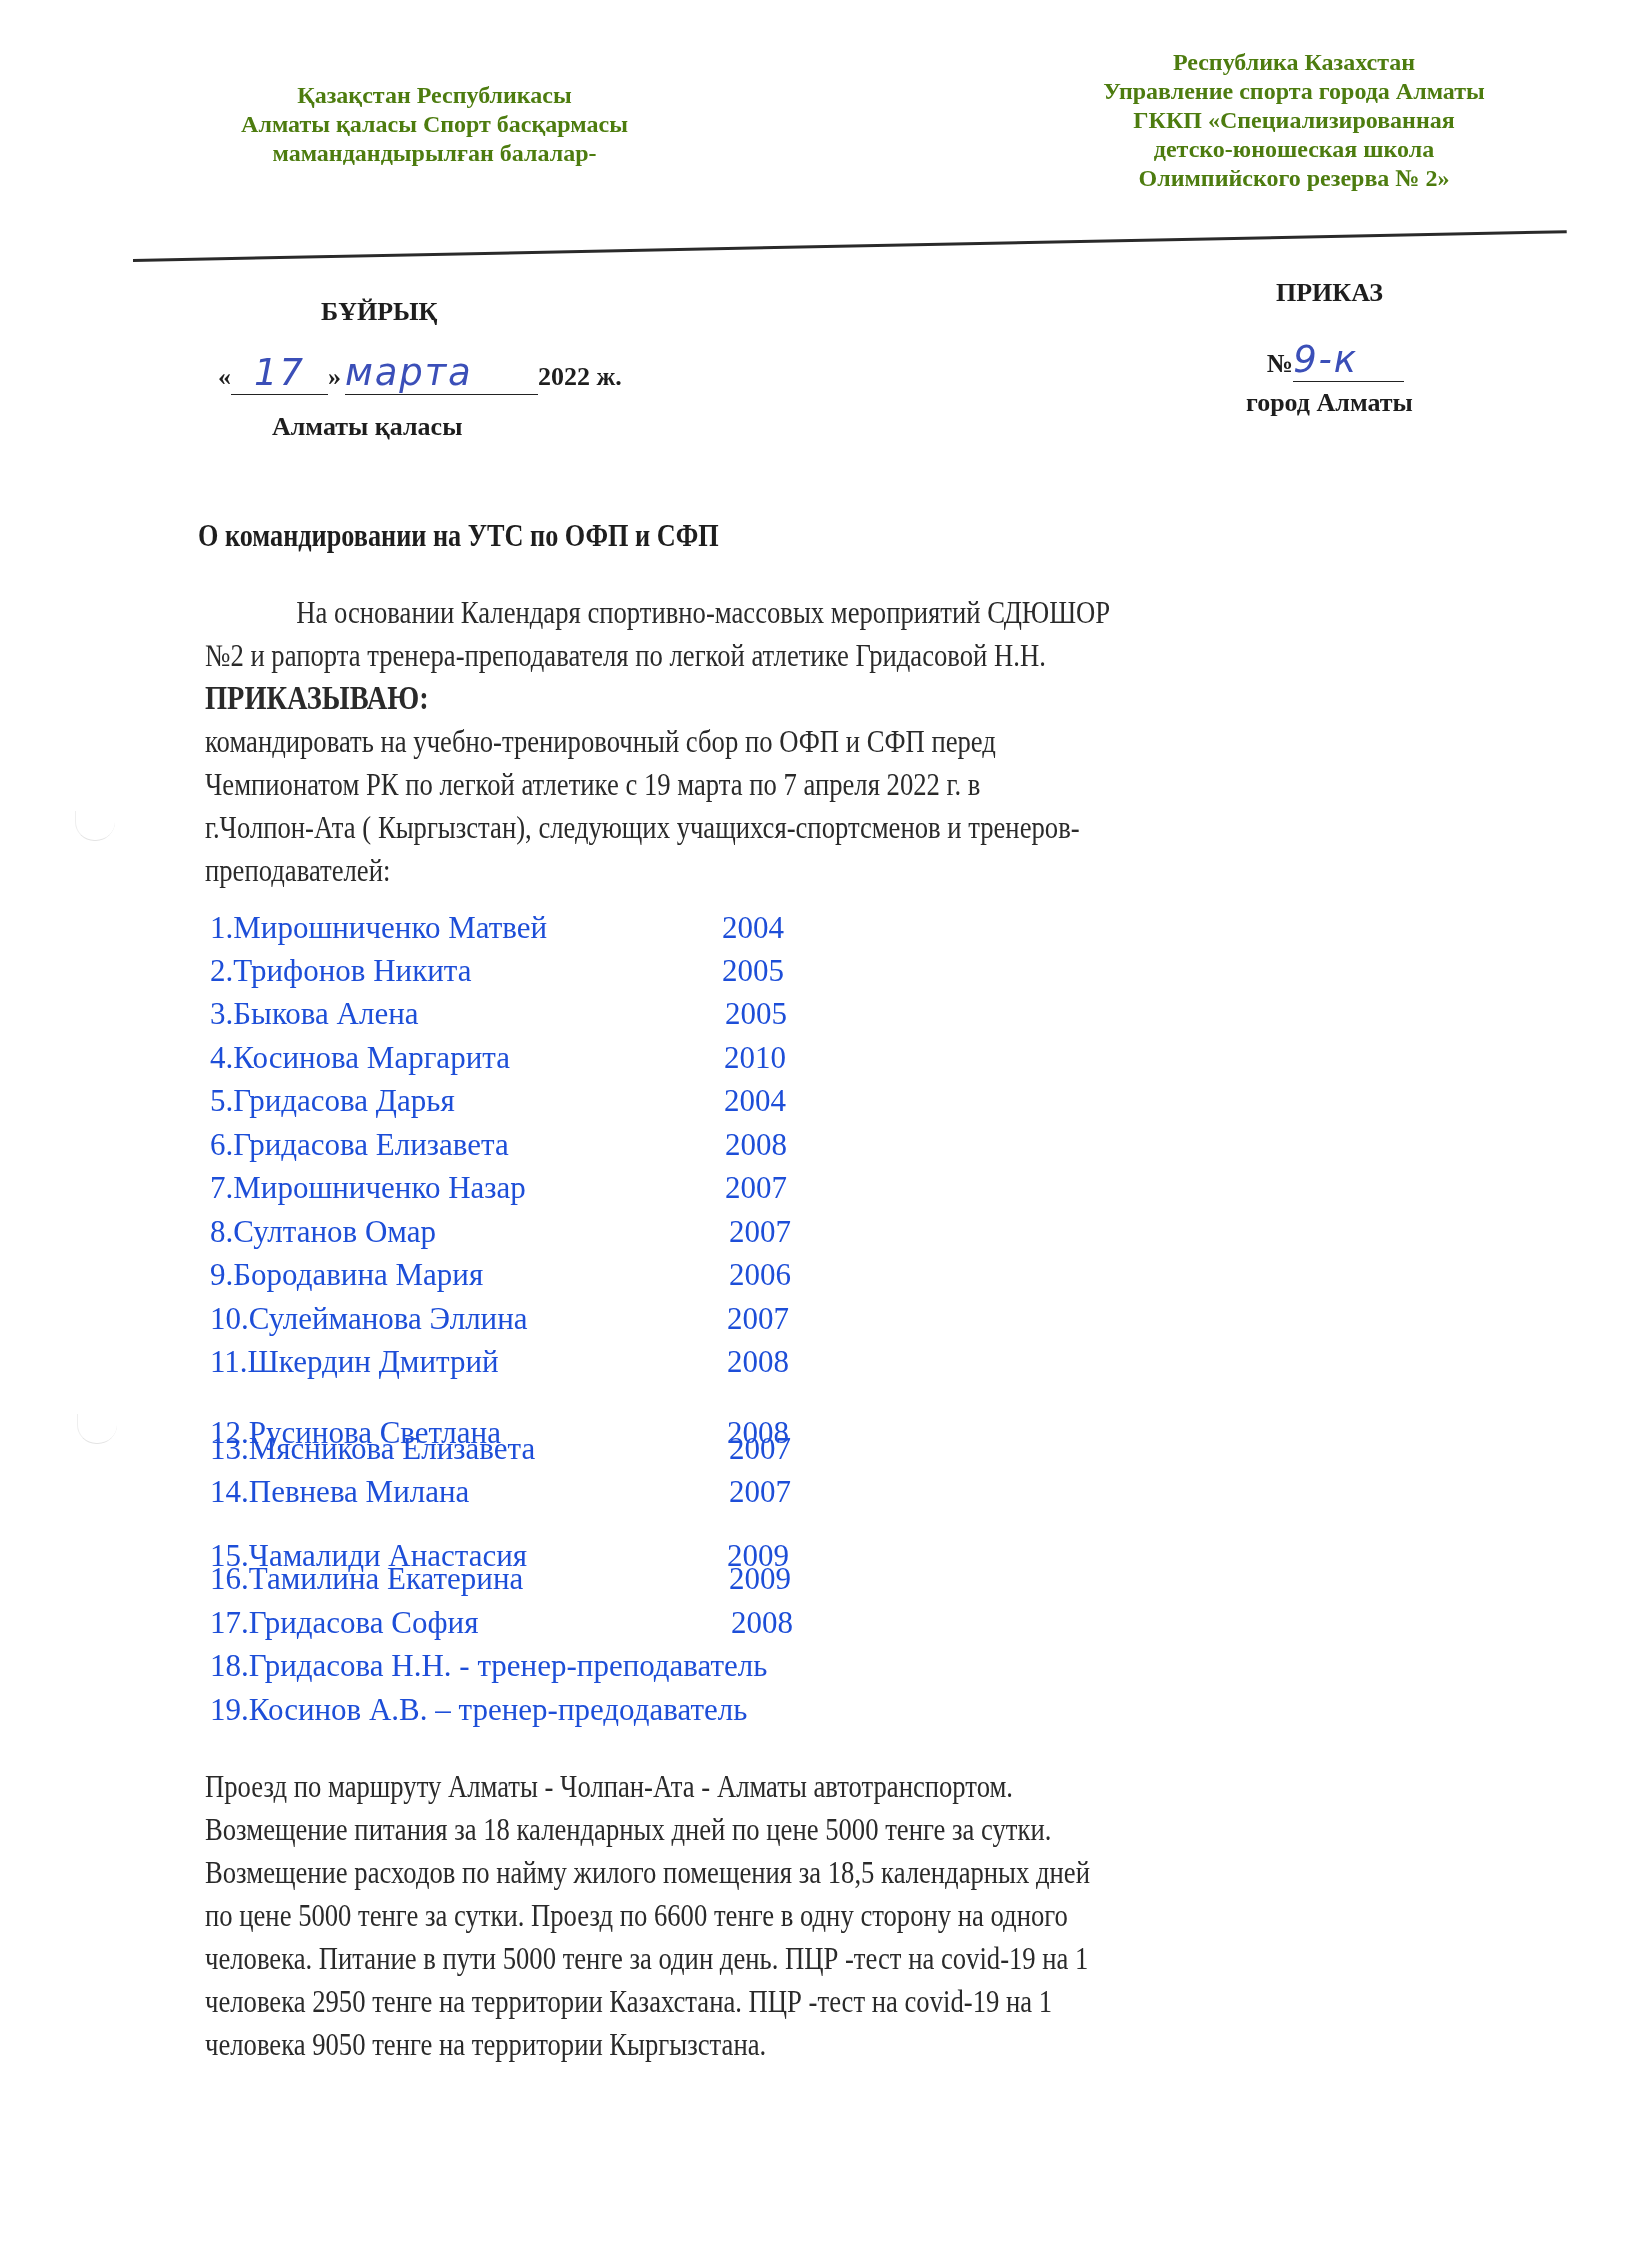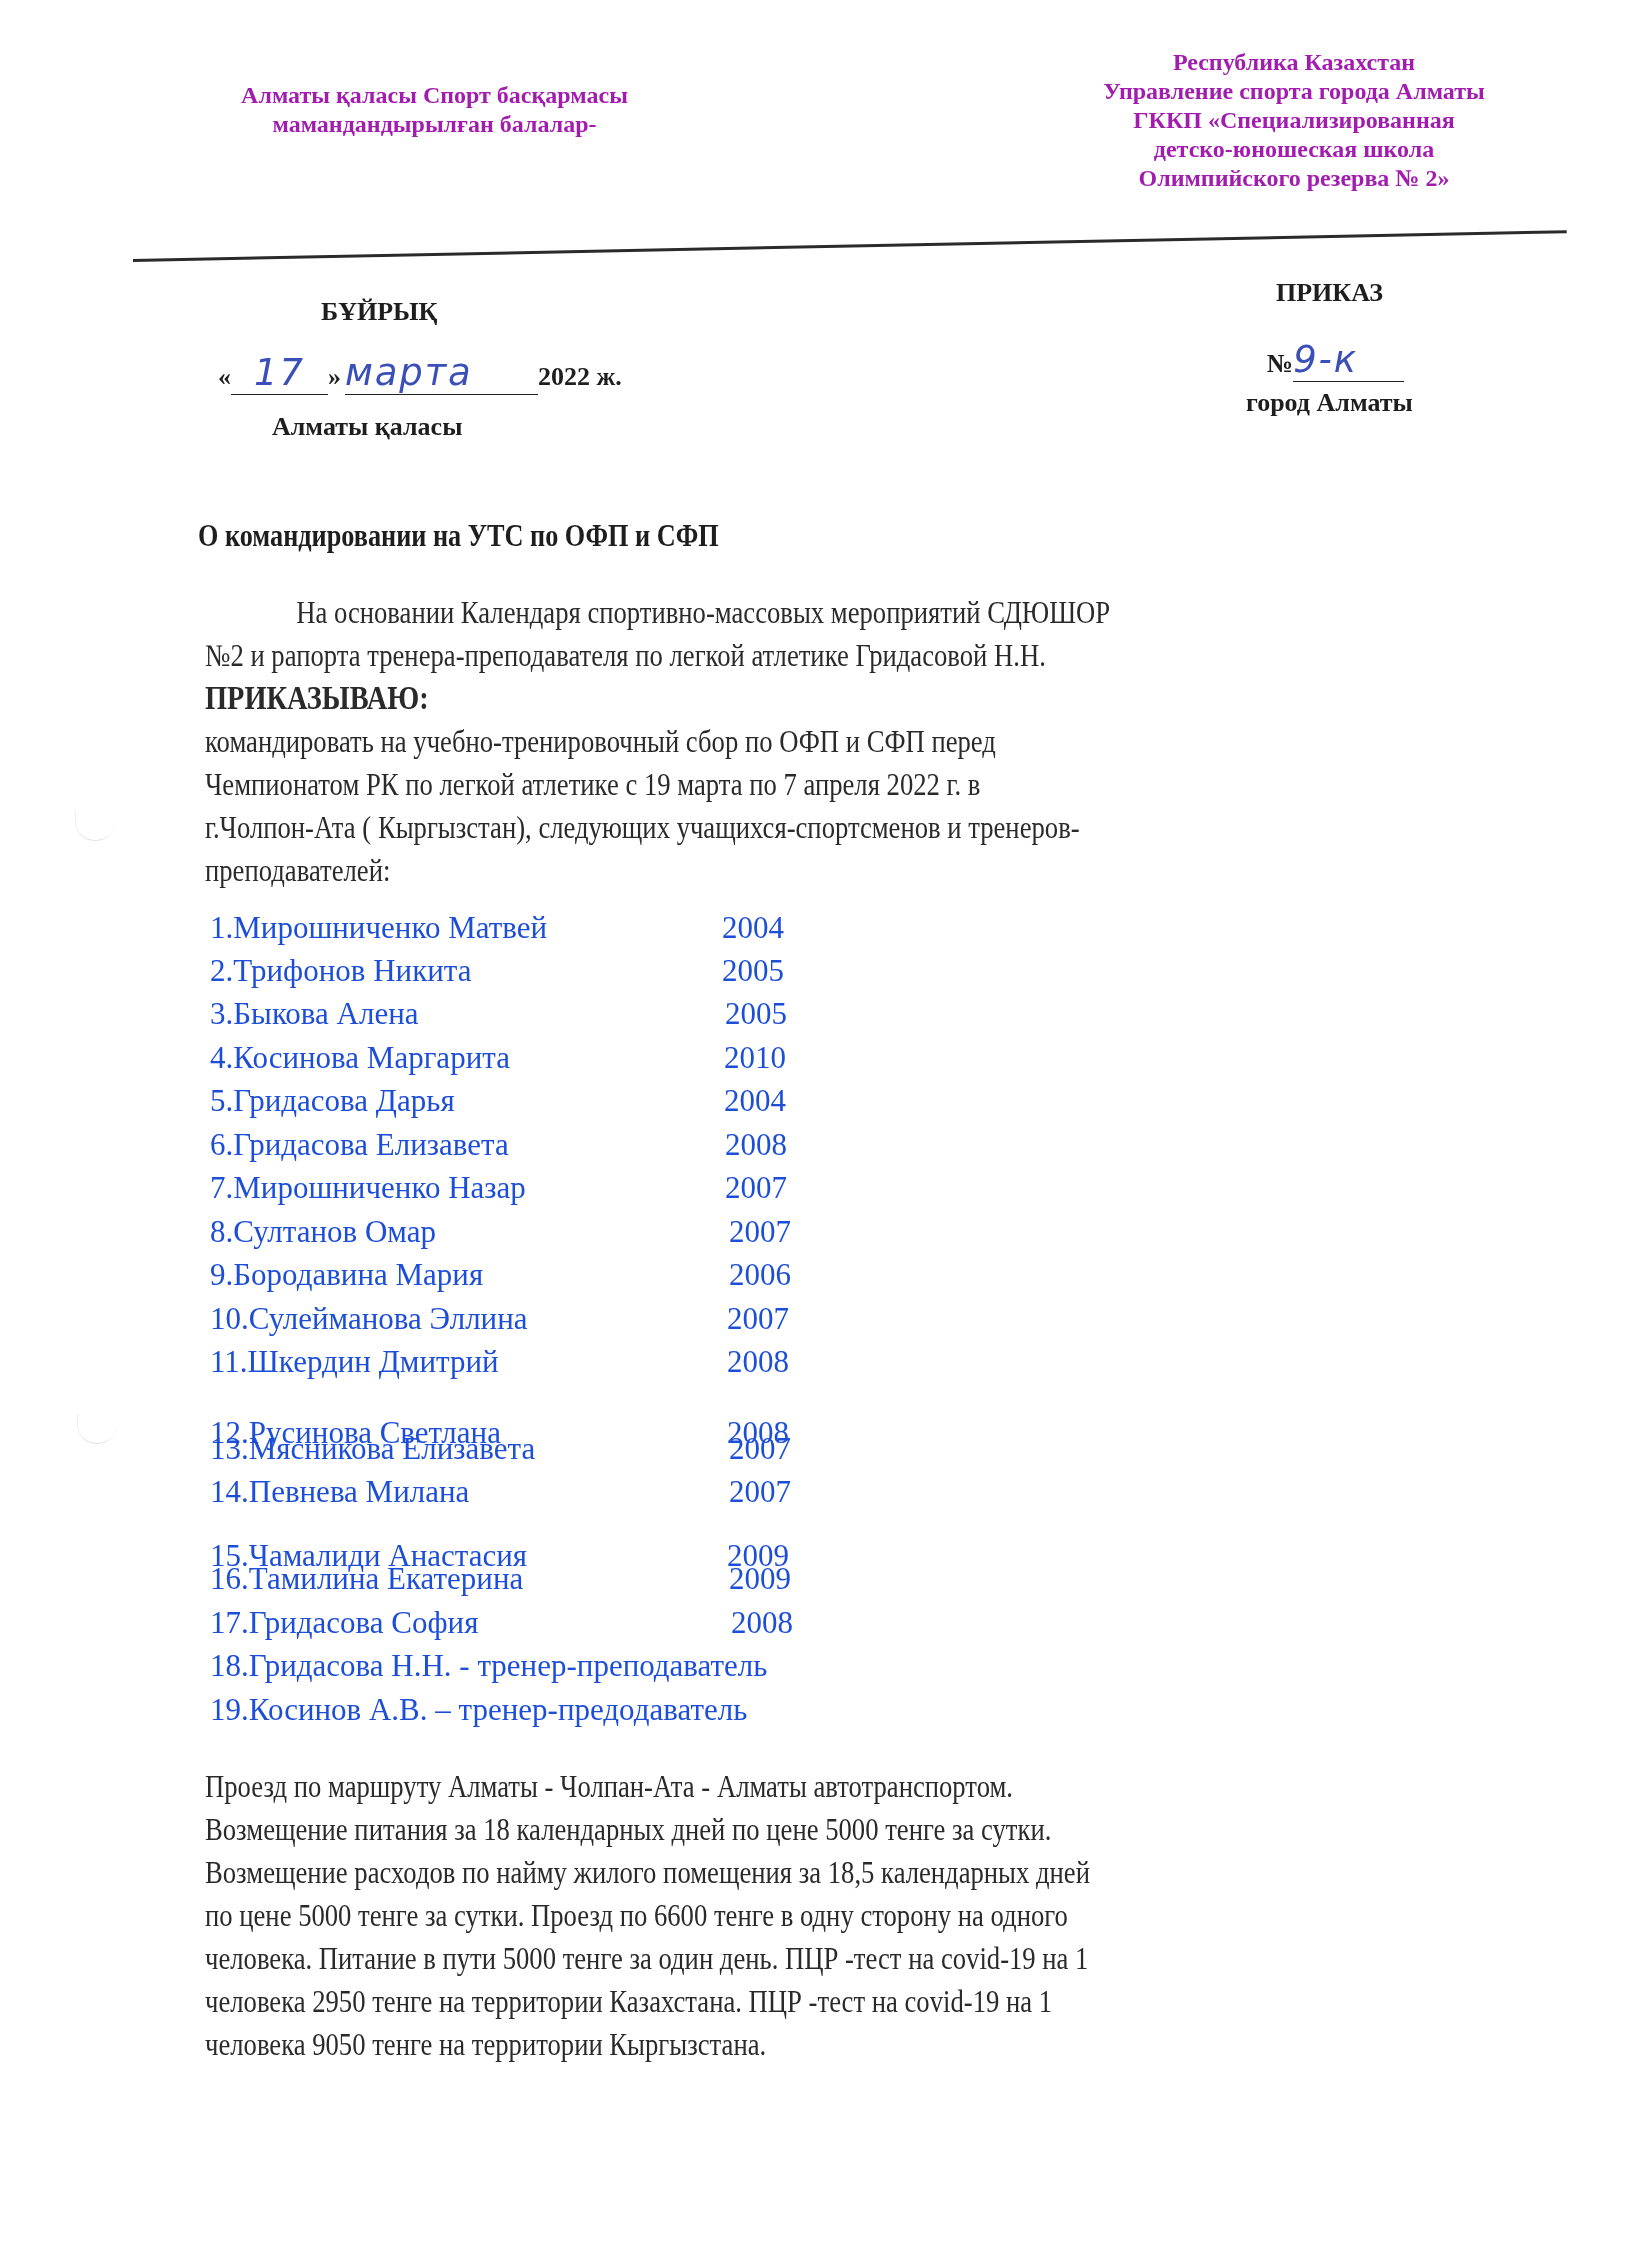--- a/index.html
+++ b/index.html
@@ -10,21 +10,21 @@
     overflow: hidden;
     color: #222222;
     font-family: "Liberation Serif", "DejaVu Serif", serif;
   }
   .abs { position: absolute; }
   .hdr {
     font-weight: bold;
     font-size: 24px;
     line-height: 29px;
     text-align: center;
-    color: #a21caf;
+    color: #4d7c0f;
   }
   .hdr div { white-space: nowrap; }
   .rule {
     position: absolute;
     left: 133px; top: 259px;
     width: 1434px; height: 2.9px;
     background: #2a2a2a;
     transform: rotate(-1.15deg);
     transform-origin: left center;
   }
@@ -54,20 +54,21 @@
     position: absolute; width: 39px; height: 29px;
     border-bottom: 1.9px solid #e4e4e4;
     border-left: 1px solid #eeeeee;
     border-radius: 0 0 19.3px 19.3px;
   }
 </style>
 </head>
 <body>
 
 <div class="abs hdr" style="left:174px; top:81px; width:521px;">
+  <div>Қазақстан Республикасы</div>
   <div>Алматы қаласы Спорт басқармасы</div>
   <div>мамандандырылған балалар-</div>
 </div>
 
 <div class="abs hdr" style="left:1048px; top:48px; width:492px;">
   <div>Республика Казахстан</div>
   <div>Управление спорта города Алматы</div>
   <div>ГККП «Специализированная</div>
   <div>детско-юношеская школа</div>
   <div>Олимпийского резерва № 2»</div>

